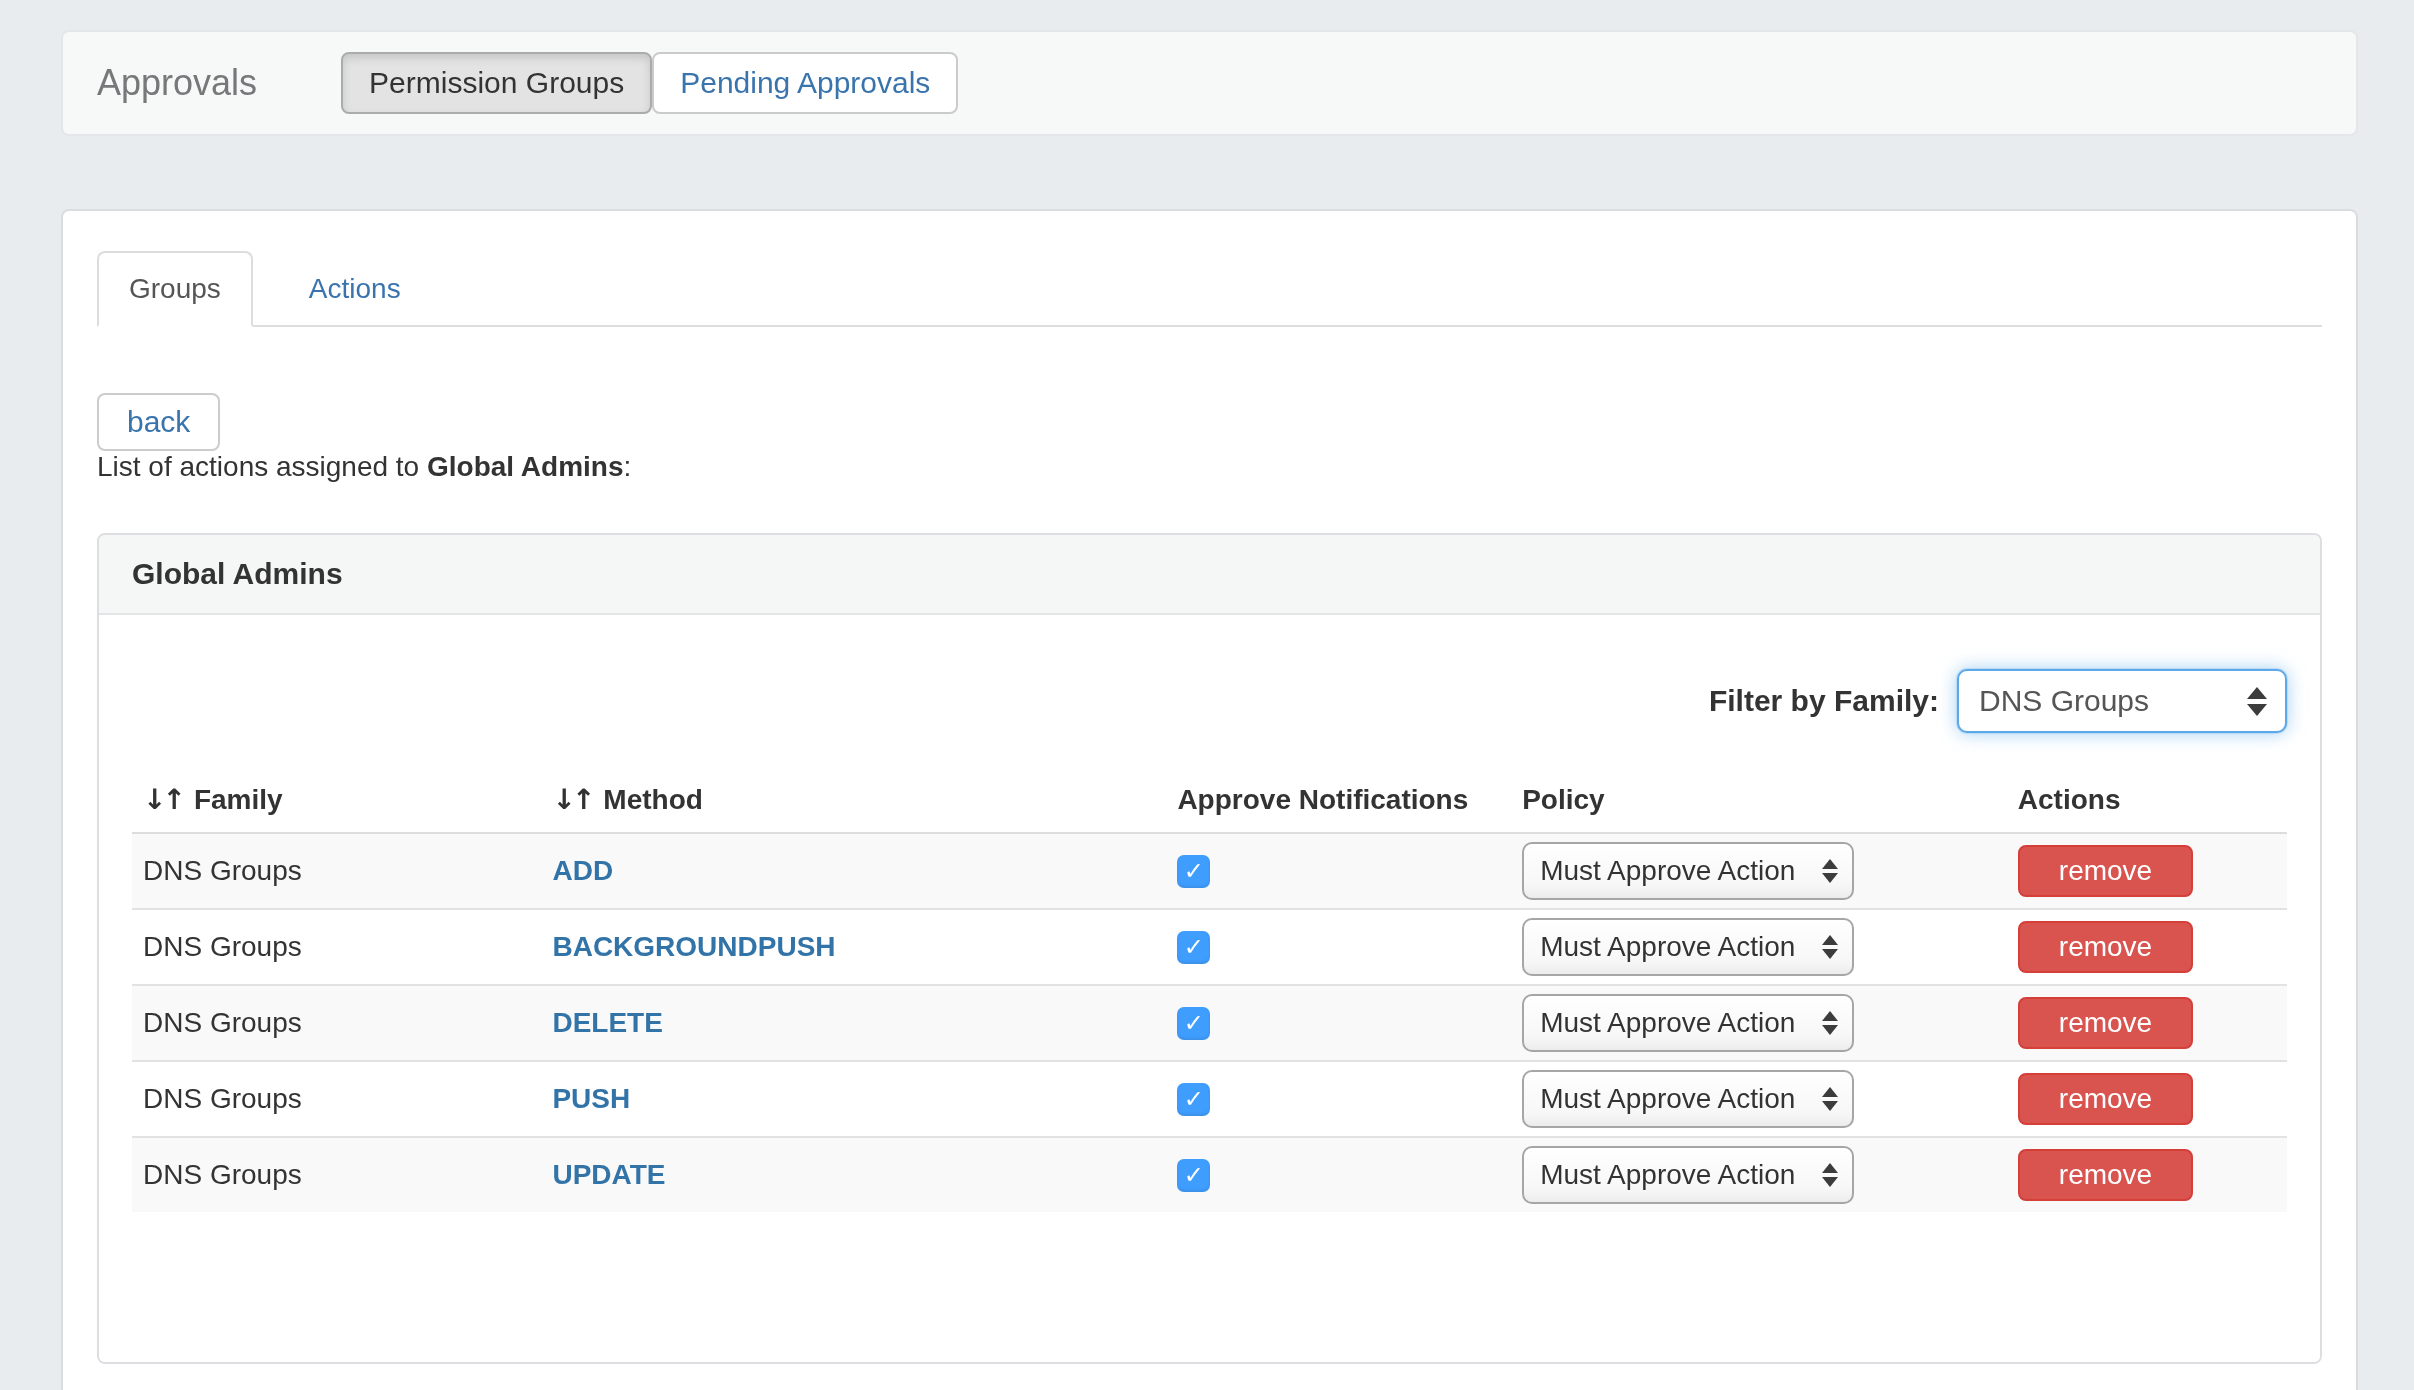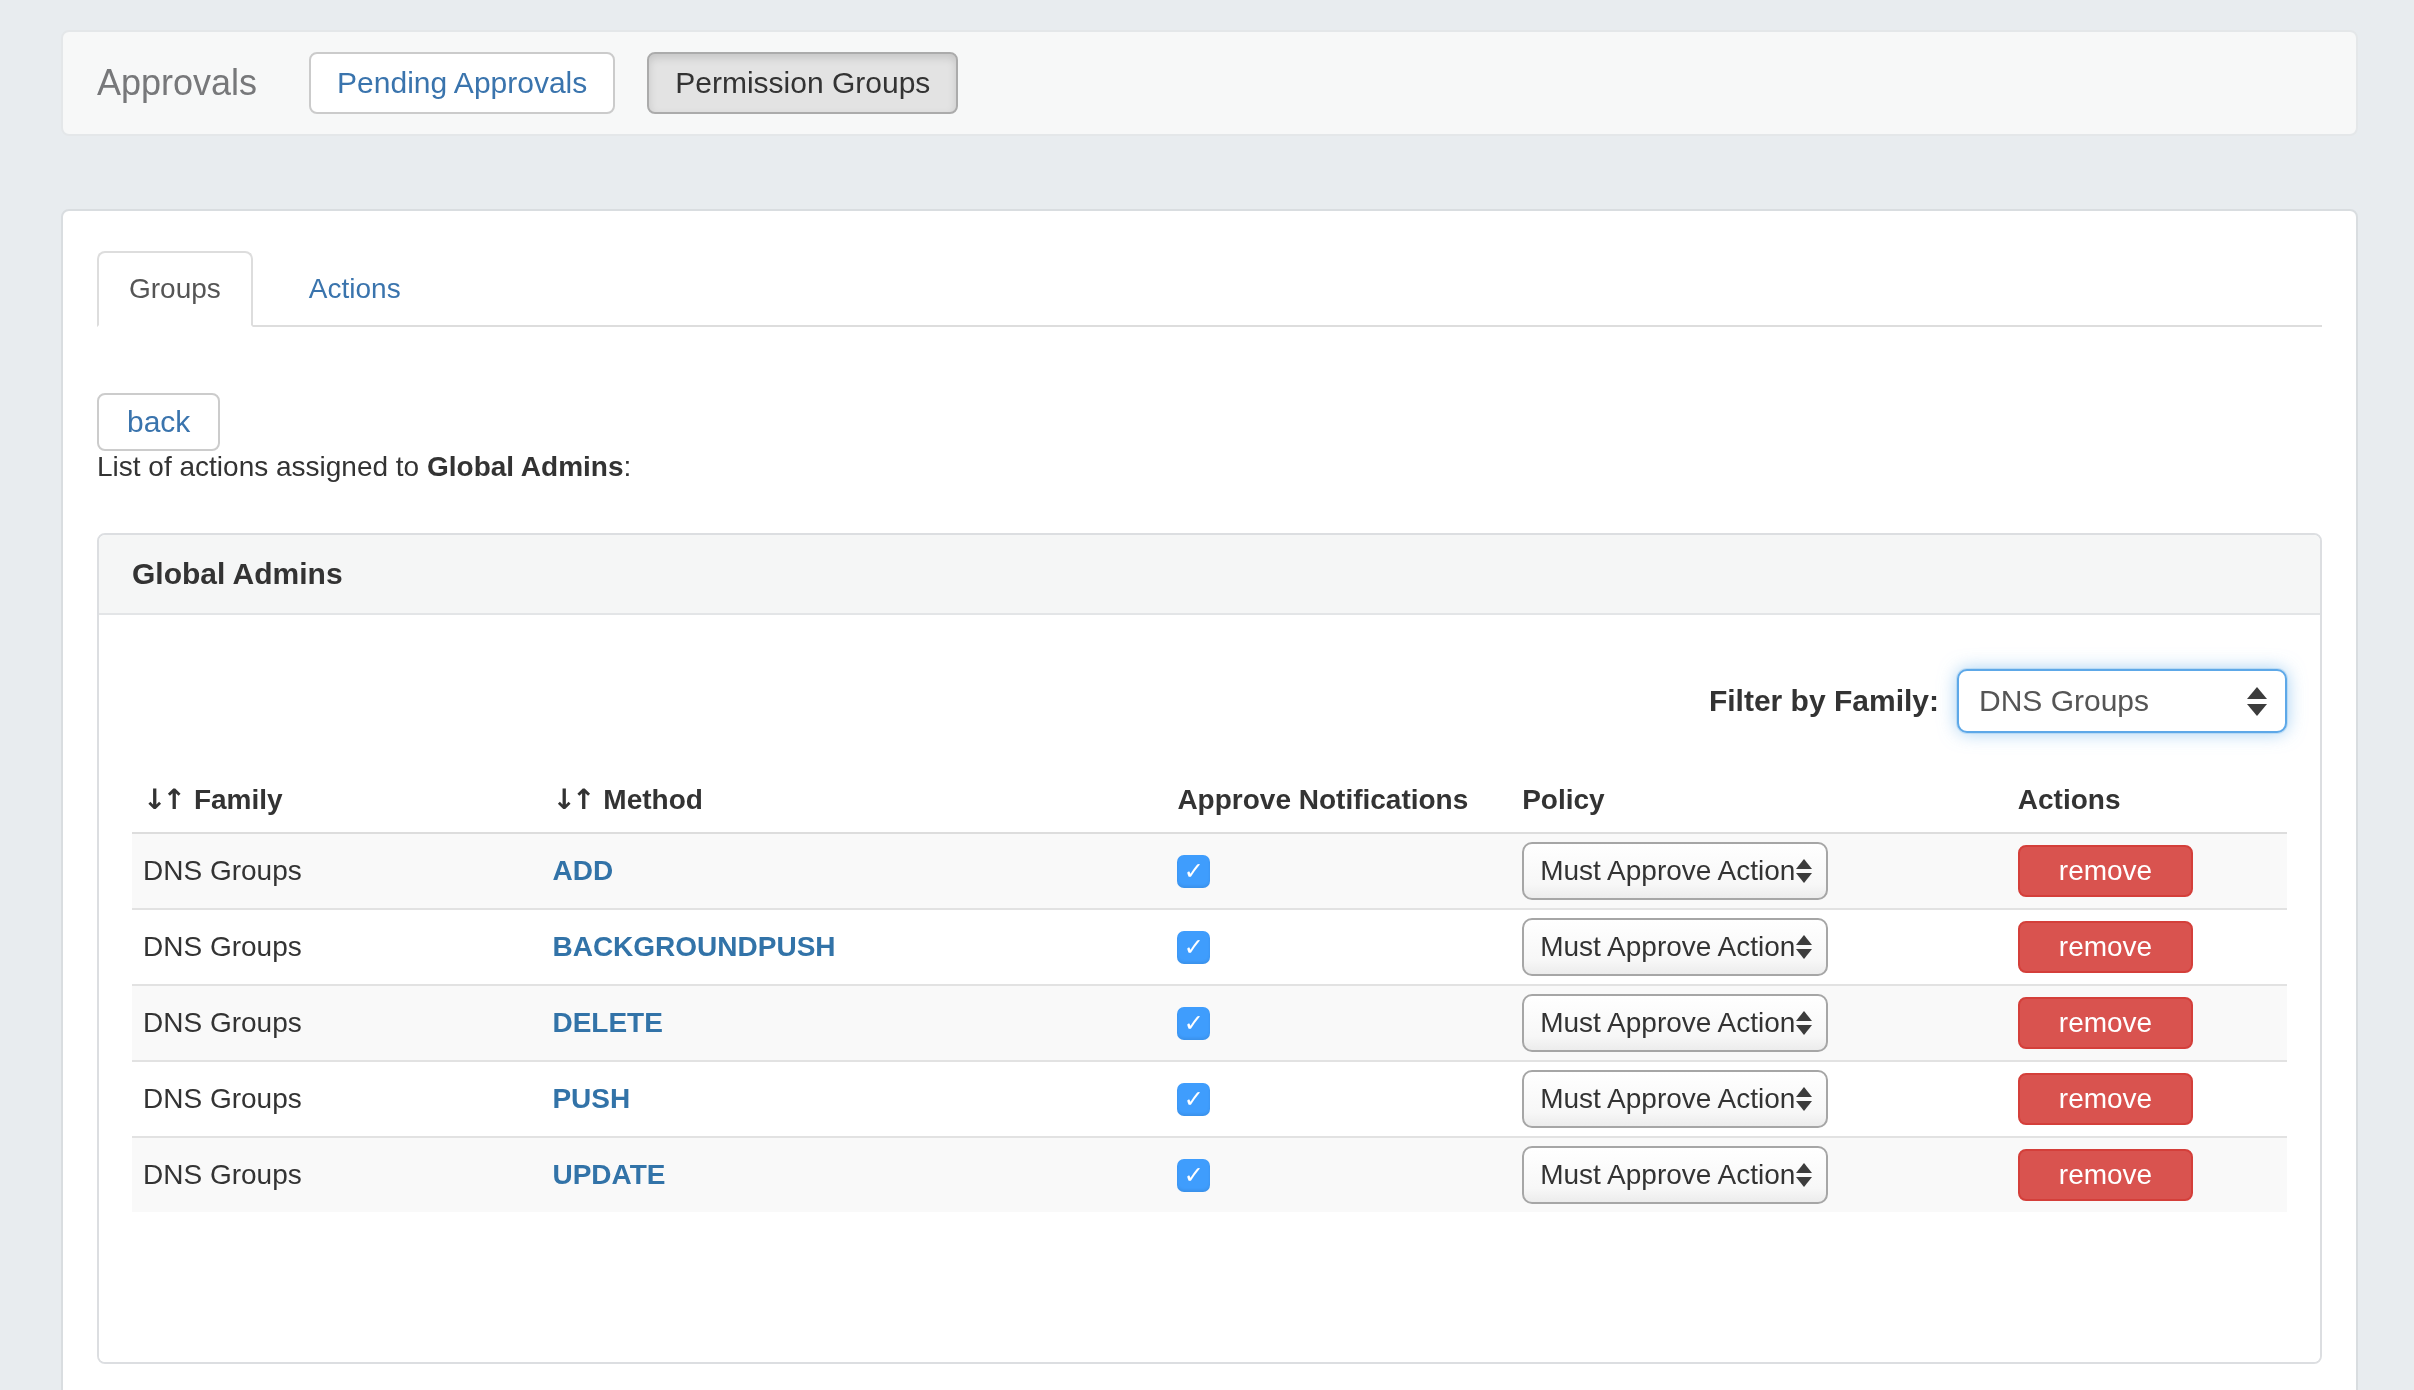--- a/index.html
+++ b/index.html
@@ -93,40 +93,40 @@
   .actions-table tbody tr:nth-child(odd){background:var(--stripe,#f9f9f9);}
   .sort{font-family:"DejaVu Sans",sans-serif; letter-spacing:-4px; margin-right:12px; font-weight:700;}
   a.method{color:var(--method-blue,#3273a8); font-weight:700; text-decoration:none; cursor:pointer;}
   .checkbox{
     width:33px; height:33px; border-radius:7px; background:var(--checkbox-blue,#3f9dfd);
     display:inline-flex; align-items:center; justify-content:center; cursor:pointer;
     box-shadow:inset 0 -2px 3px rgba(0,0,0,.08);
   }
   .checkbox .check{color:#fff; font-size:24px; font-weight:700; font-family:"DejaVu Sans",sans-serif; line-height:1;}
   .policy-select{
-    width:306px; height:58px; border:2px solid #a6a6a6; border-radius:10px;
+    width:332px; height:58px; border:2px solid #a6a6a6; border-radius:10px;
     padding:0 14px 0 16px; font-size:28px; color:var(--text,#333);
     background:linear-gradient(180deg,#ffffff 0%,#f7f7f7 75%,#ececec 100%);
   }
   .policy-select .tri-up{border-left-width:8px;border-right-width:8px;border-bottom-width:10px;}
   .policy-select .tri-down{border-left-width:8px;border-right-width:8px;border-top-width:10px;}
   .policy-select .arrows{gap:4px;}
   .remove-btn{
     background:var(--danger-red,#d9534f); border:2px solid var(--danger-border,#d43f3a);
     color:#fff; font-size:28px; border-radius:8px; padding:8px 39px; cursor:pointer;
     font-family:inherit;
   }
 </style>
 </head>
 <body>
 
 <div class="topbar">
   <span class="topbar-title">Approvals</span>
+  <button class="tb-btn active">Permission Groups</button>
   <button class="tb-btn default">Pending Approvals</button>
-  <button class="tb-btn active">Permission Groups</button>
 </div>
 
 <div class="card">
 
   <div class="tabs">
     <div class="tab active">Groups</div>
     <div class="tab link">Actions</div>
   </div>
 
   <button class="back-btn">back</button>

